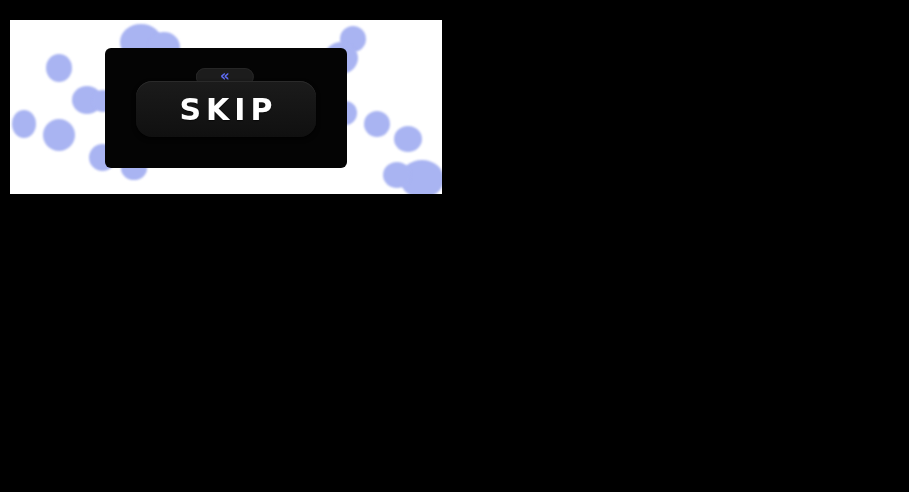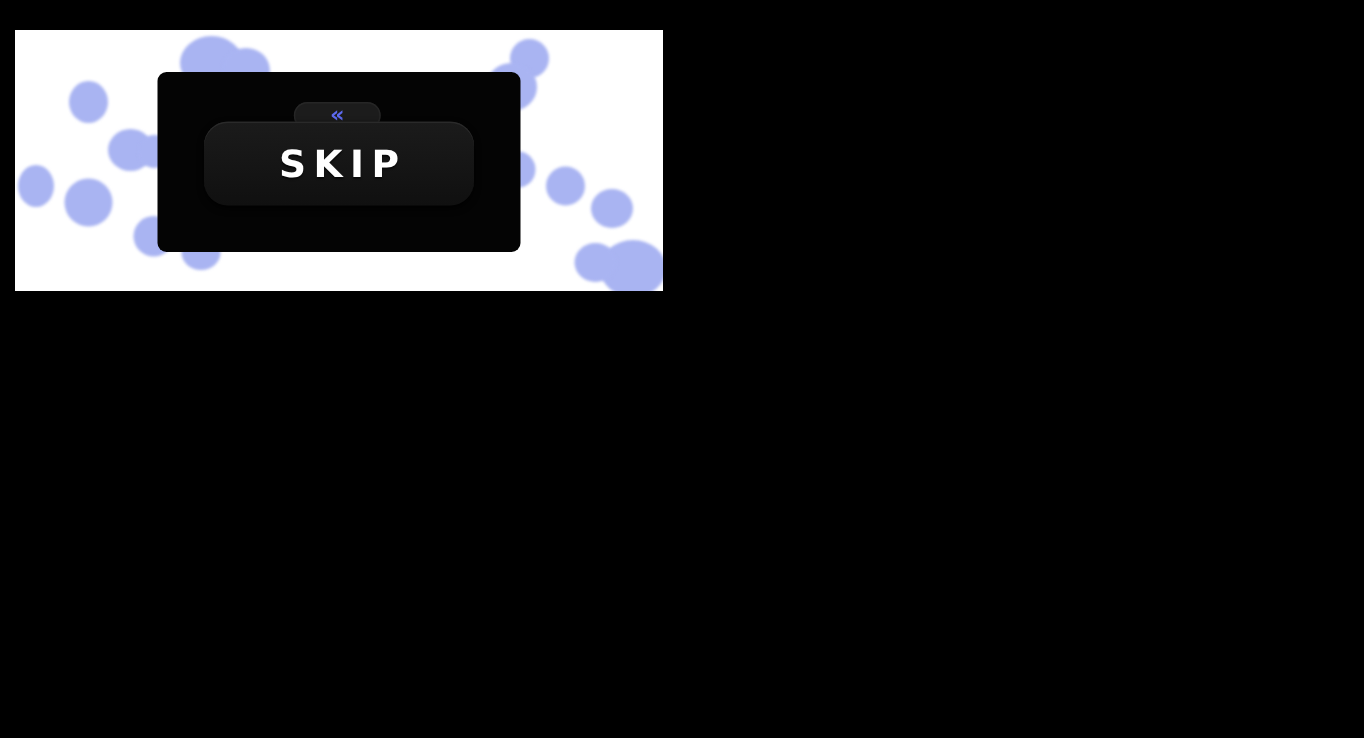--- a/index.html
+++ b/index.html
@@ -79,21 +79,21 @@
     border: none;
     border-radius: 16px;
     box-shadow: inset 0 1px 0 #2a2a2a, 0 2px 4px rgba(0,0,0,0.8);
     display: flex;
     align-items: center;
     justify-content: center;
     cursor: pointer;
   }
   .skip-button .skip-label {
     color: #ffffff;
-    font-size: 25px;
+    font-size: 30px;
     font-weight: 800;
     letter-spacing: 5px;
     padding-left: 5px; 
     text-shadow: 0 1px 1px rgba(0,0,0,0.6);
     font-family: "DejaVu Sans", sans-serif;
   }
 </style>
 </head>
 <body>
 

